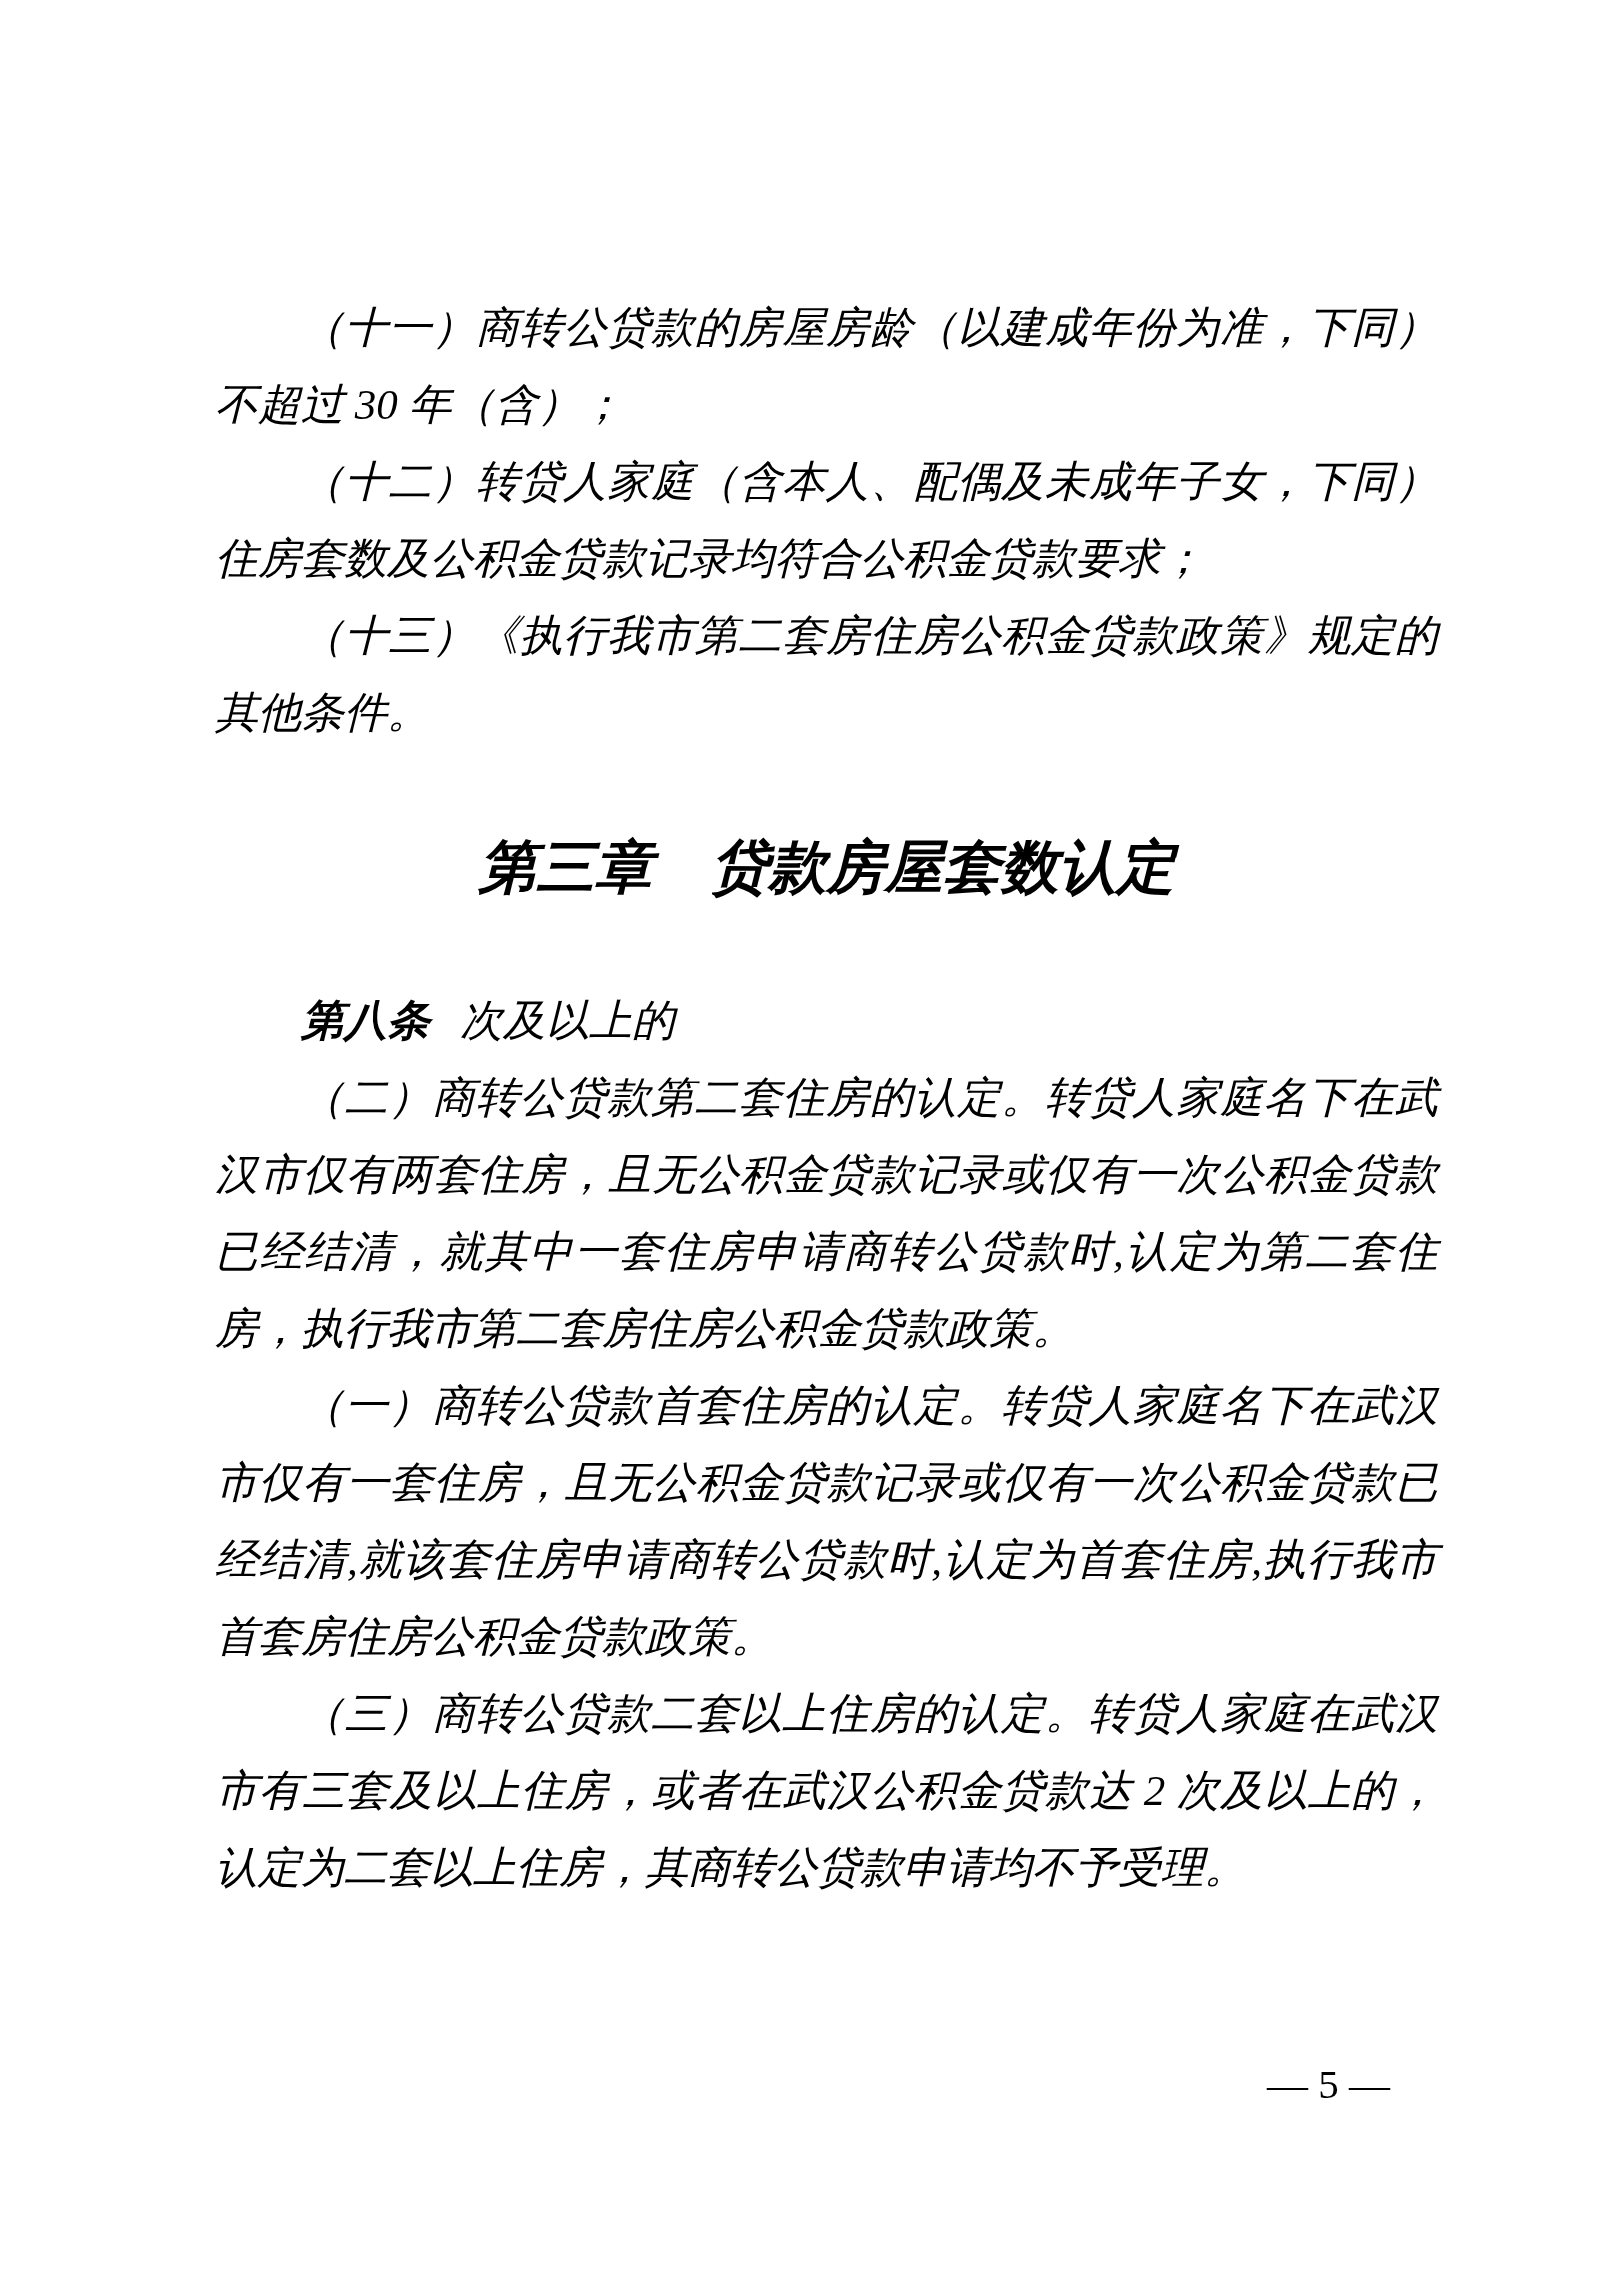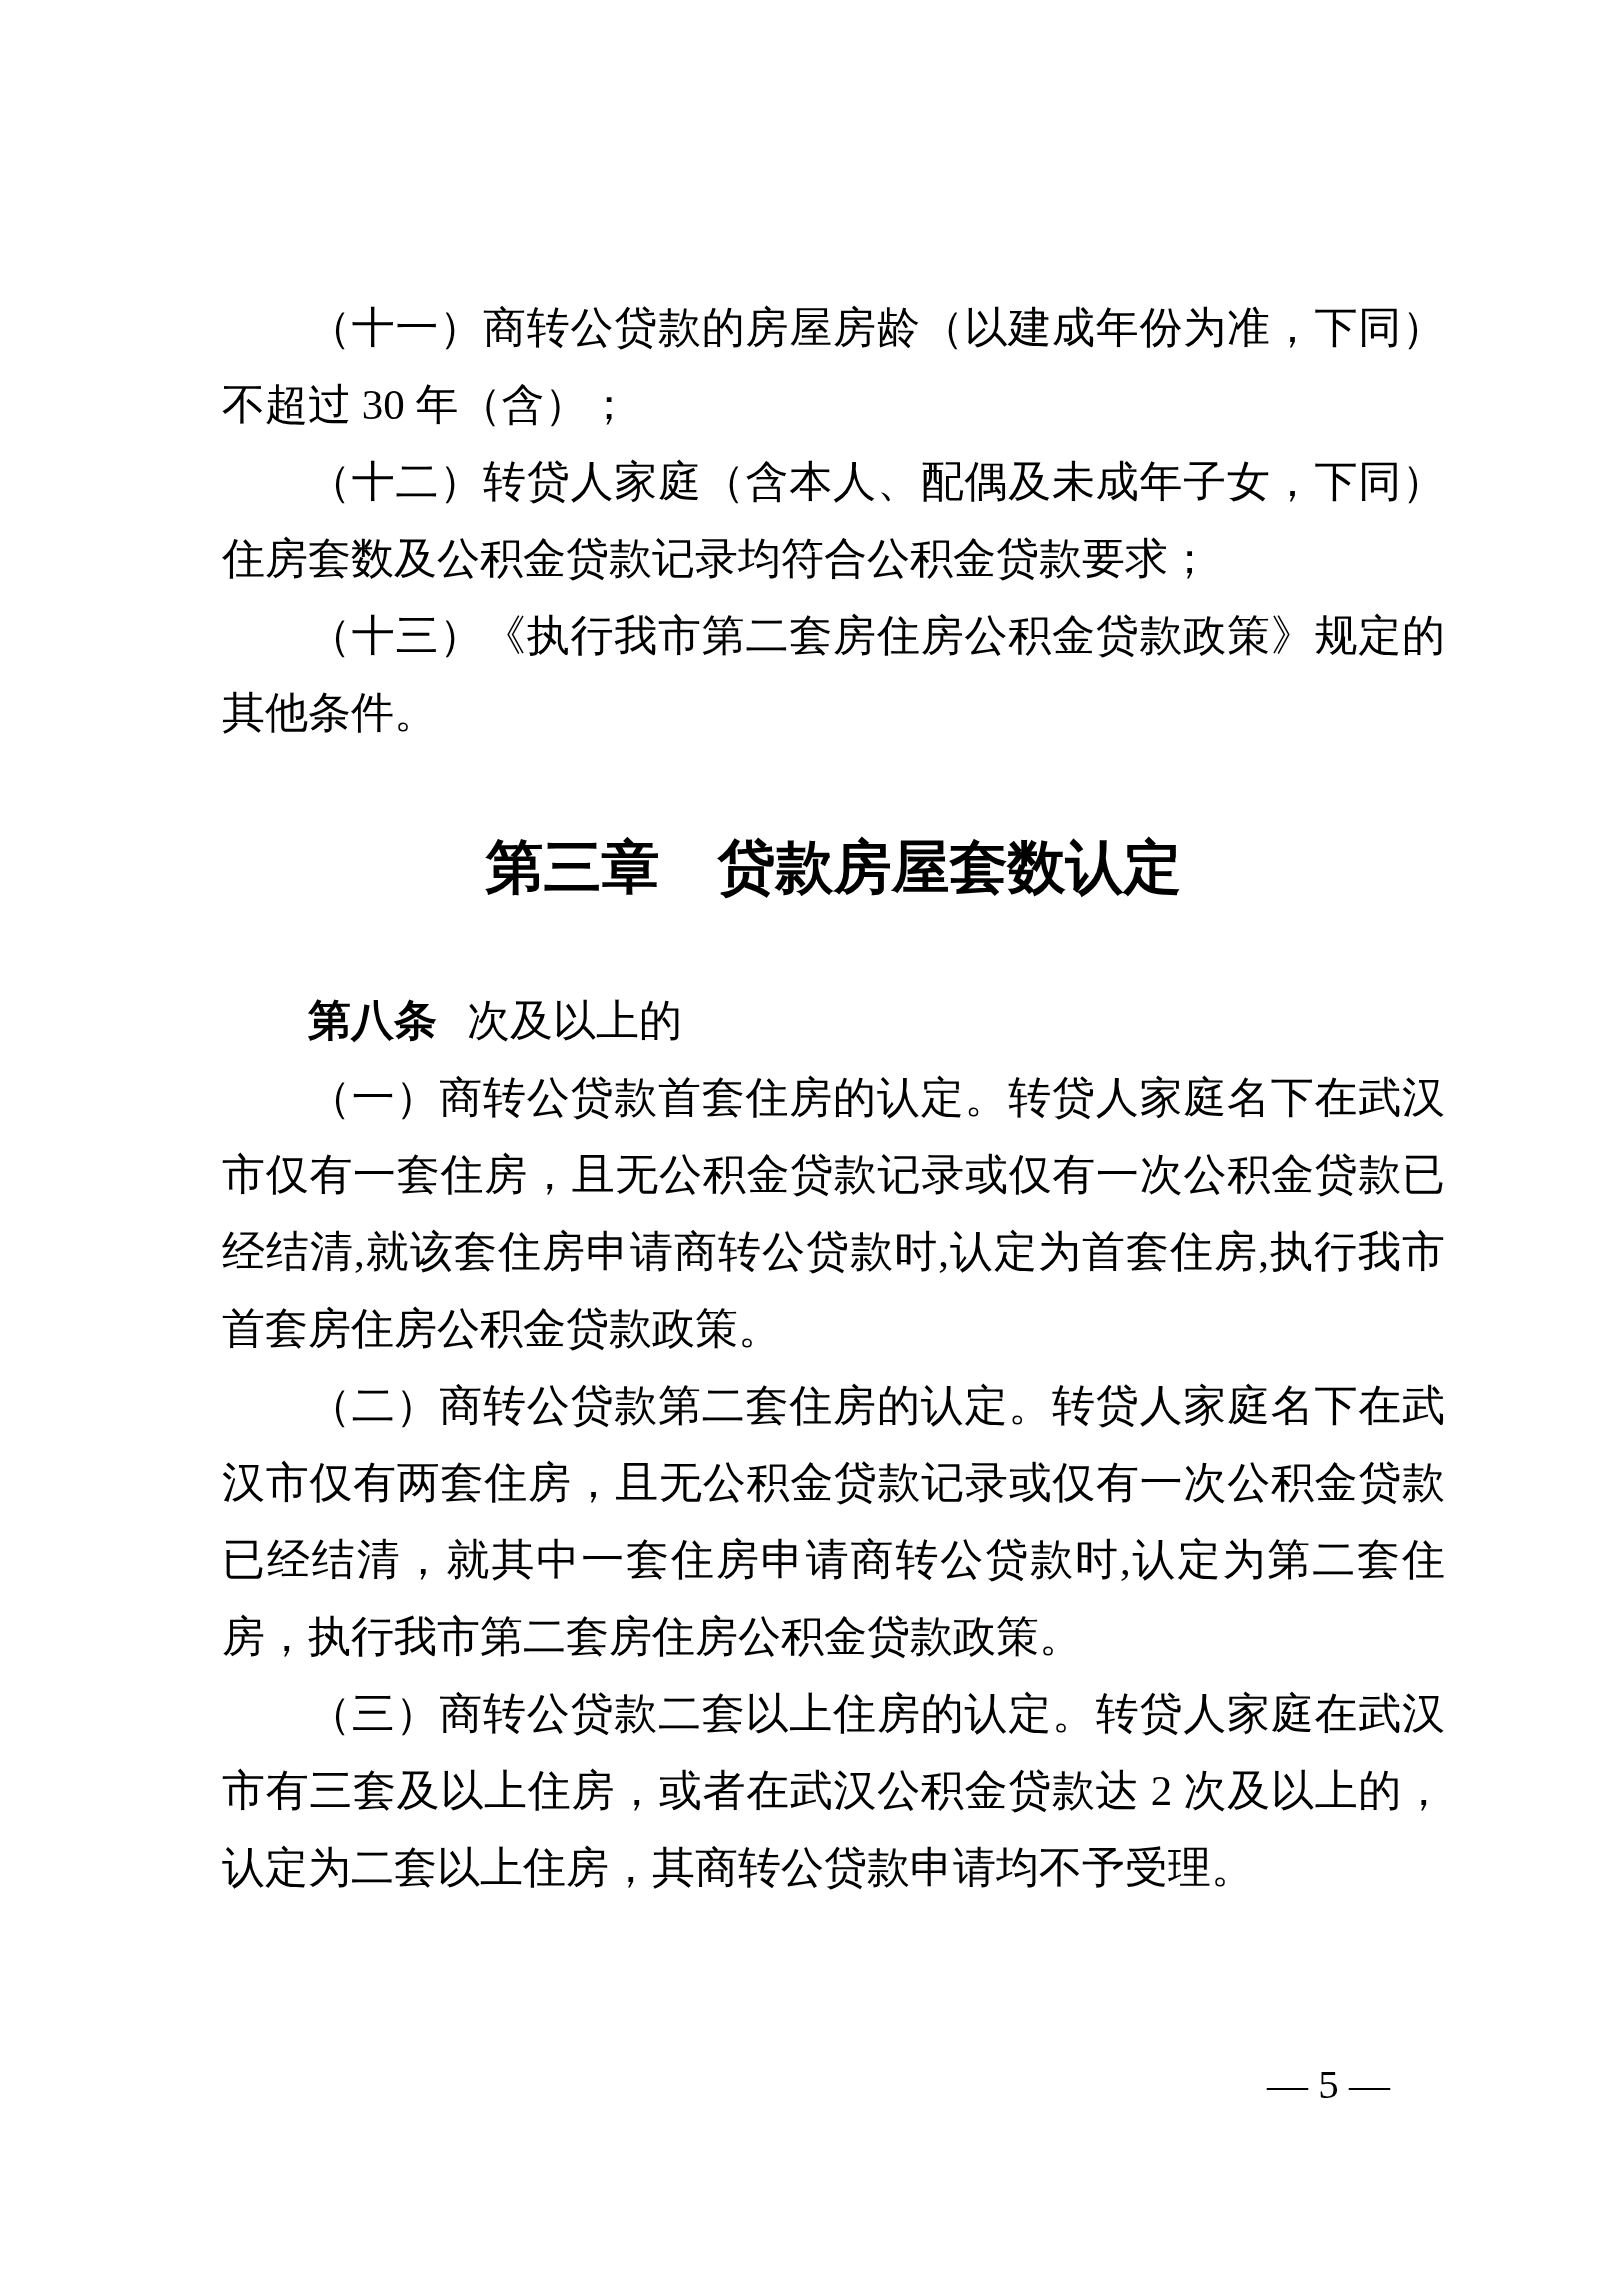--- a/index.html
+++ b/index.html
@@ -17,23 +17,24 @@
   }
   .doc-page {
     position: absolute;
     left: 0; top: 0;
     width: 1623px;
     height: 2295px;
     background: #ffffff;
   }
   .doc-body {
     position: absolute;
-    left: 222px;
+    left: 215px;
     top: 289px;
     width: 1223px;
+    font-style: italic;
   }
   .body-para {
     margin: 0;
     font-size: 43px;
     line-height: 77px;
     text-align: justify;
     text-indent: 2em;
     letter-spacing: 0;
     font-family: "Liberation Serif", "DejaVu Serif", serif;
     color: #000000;
@@ -87,23 +88,23 @@
     <p class="body-para">（十一）商转公贷款的房屋房龄（以建成年份为准，下同）不超过 30 年（含）；</p>
 
     <p class="body-para">（十二）转贷人家庭（含本人、配偶及未成年子女，下同）住房套数及公积金贷款记录均符合公积金贷款要求；</p>
 
     <p class="body-para">（十三）《执行我市第二套房住房公积金贷款政策》规定的其他条件。</p>
 
     <h2 class="chapter-heading">第三章　贷款房屋套数认定</h2>
 
     <p class="article-para"><span class="article-number">第八条</span><span class="article-title">次及以上的</span></p>
 
+    <p class="body-para">（二）商转公贷款第二套住房的认定。转贷人家庭名下在武汉市仅有两套住房，且无公积金贷款记录或仅有一次公积金贷款已经结清，就其中一套住房申请商转公贷款时,认定为第二套住房，执行我市第二套房住房公积金贷款政策。</p>
+
     <p class="body-para">（一）商转公贷款首套住房的认定。转贷人家庭名下在武汉市仅有一套住房，且无公积金贷款记录或仅有一次公积金贷款已经结清,就该套住房申请商转公贷款时,认定为首套住房,执行我市首套房住房公积金贷款政策。</p>
-
-    <p class="body-para">（二）商转公贷款第二套住房的认定。转贷人家庭名下在武汉市仅有两套住房，且无公积金贷款记录或仅有一次公积金贷款已经结清，就其中一套住房申请商转公贷款时,认定为第二套住房，执行我市第二套房住房公积金贷款政策。</p>
 
     <p class="body-para">（三）商转公贷款二套以上住房的认定。转贷人家庭在武汉市有三套及以上住房，或者在武汉公积金贷款达 2 次及以上的，认定为二套以上住房，其商转公贷款申请均不予受理。</p>
 
 
   </div>
 
   <div class="page-number">— 5 —</div>
 
 </div>
 

